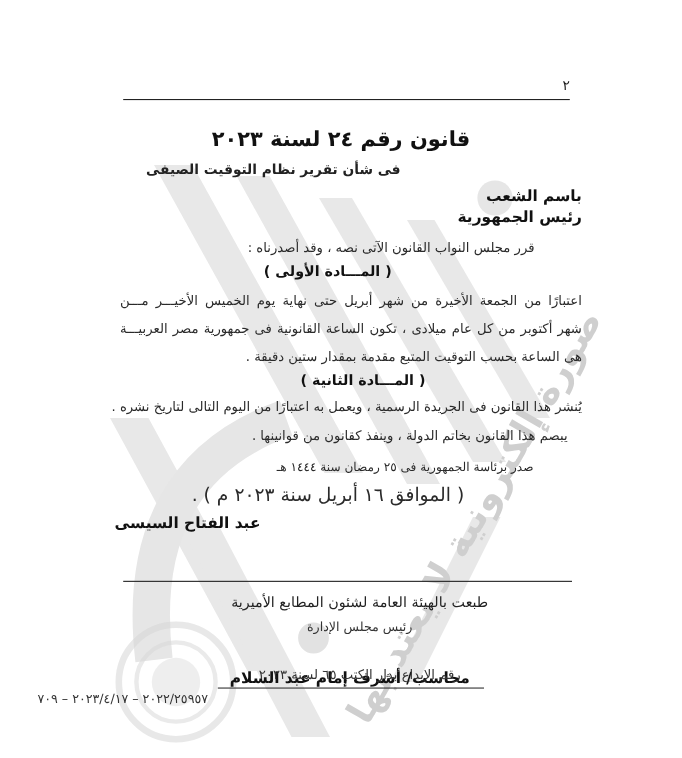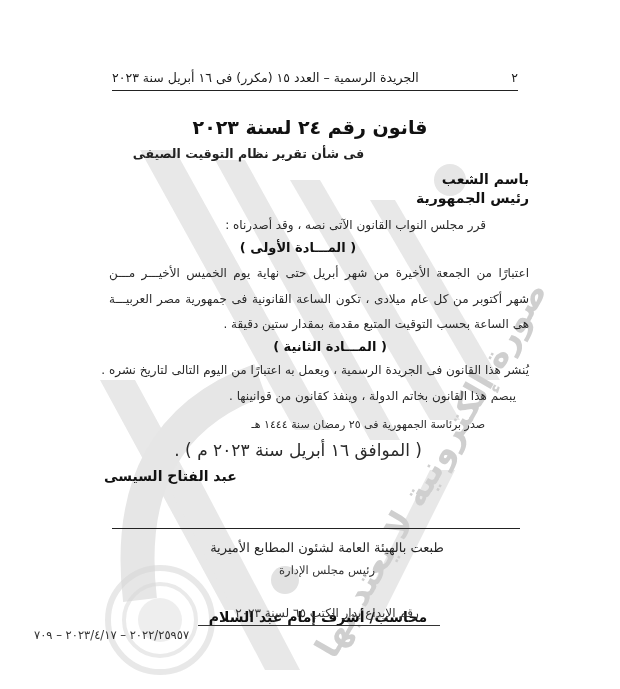--- a/index.html
+++ b/index.html
@@ -88,21 +88,20 @@
     <circle cx="160" cy="620" r="36" fill="none" stroke="#d9d9d9" stroke-width="4"></circle>
     <circle cx="160" cy="620" r="22" fill="#e1e1e1"></circle>
   </g>
   <text x="0" y="0" transform="translate(548,290) rotate(-60)" font-family="DejaVu Sans, sans-serif" font-size="34" font-weight="bold" fill="#cfcfcf" direction="rtl" text-anchor="start">صورة إلكترونية لا يعتد بها</text>
 </svg>
 
 <div class="page">
 
   <div class="abs header">
     <span>٢</span>
-    <span>الجريدة الرسمية – العدد ١٥ (مكرر) فى ١٦ أبريل سنة ٢٠٢٣</span>
   </div>
   <div class="abs header-rule"></div>
 
   <div class="abs title">قانون رقم ٢٤ لسنة ٢٠٢٣</div>
   <div class="abs subtitle">فى شأن تقرير نظام التوقيت الصيفى</div>
 
   <div class="abs name-people">باسم الشعب</div>
   <div class="abs body-text decree">قرر مجلس النواب القانون الآتى نصه ، وقد أصدرناه :</div>
 
   <div class="abs president">رئيس الجمهورية</div>

